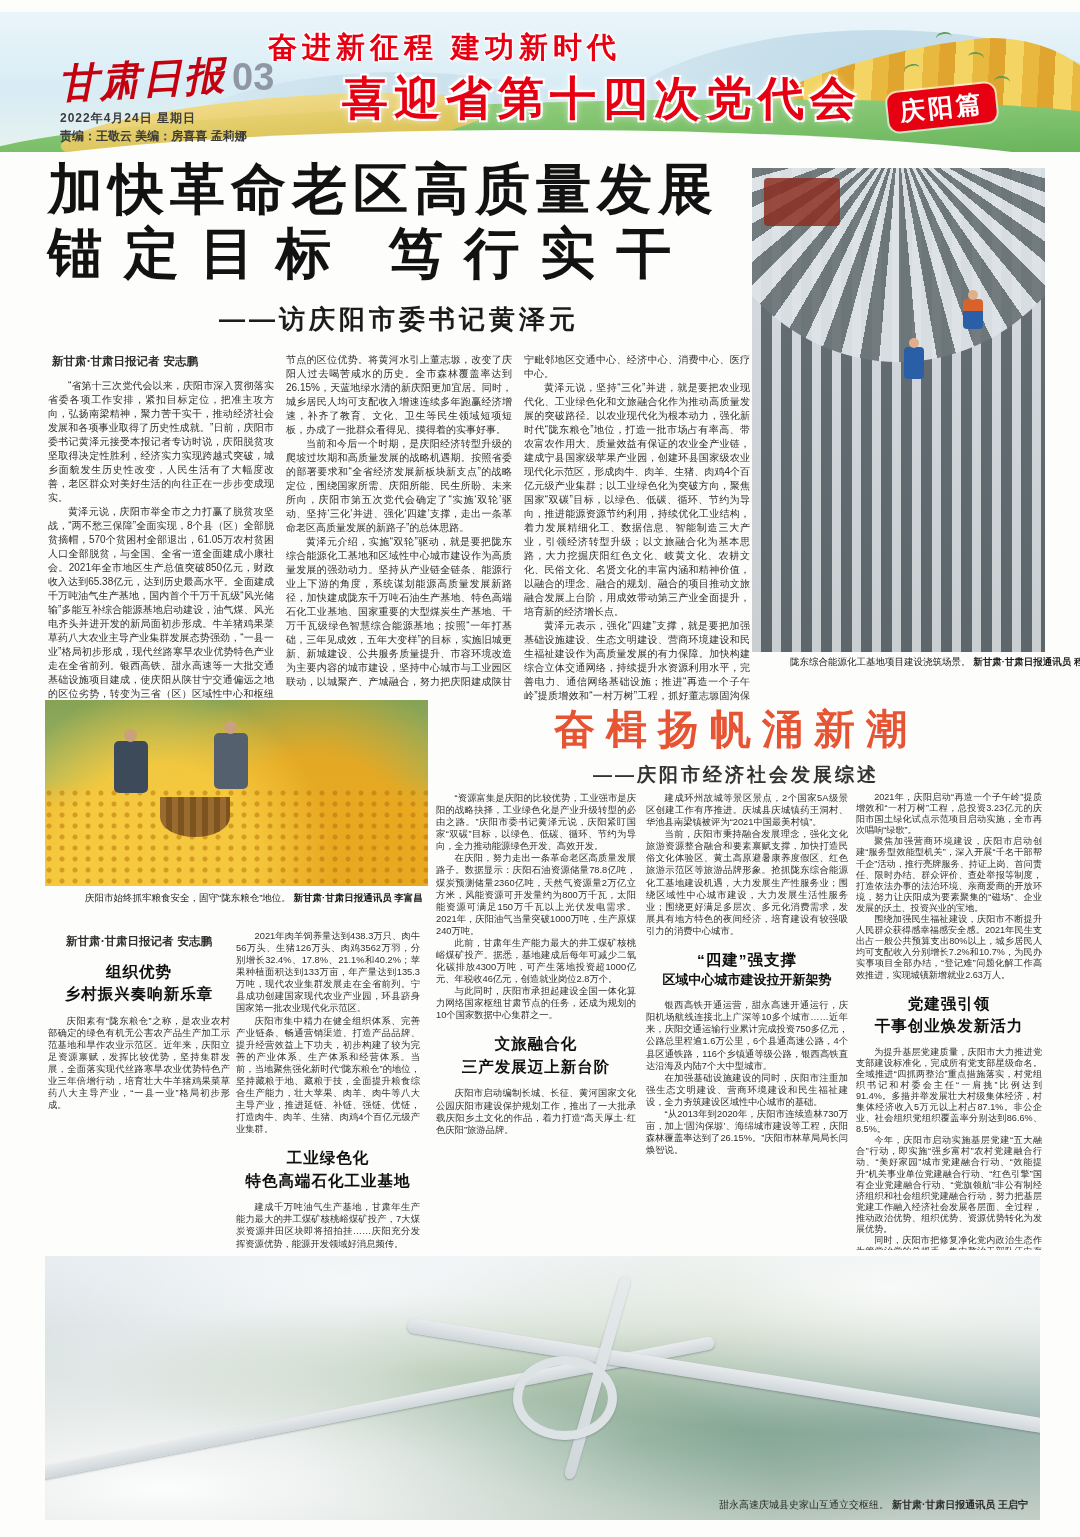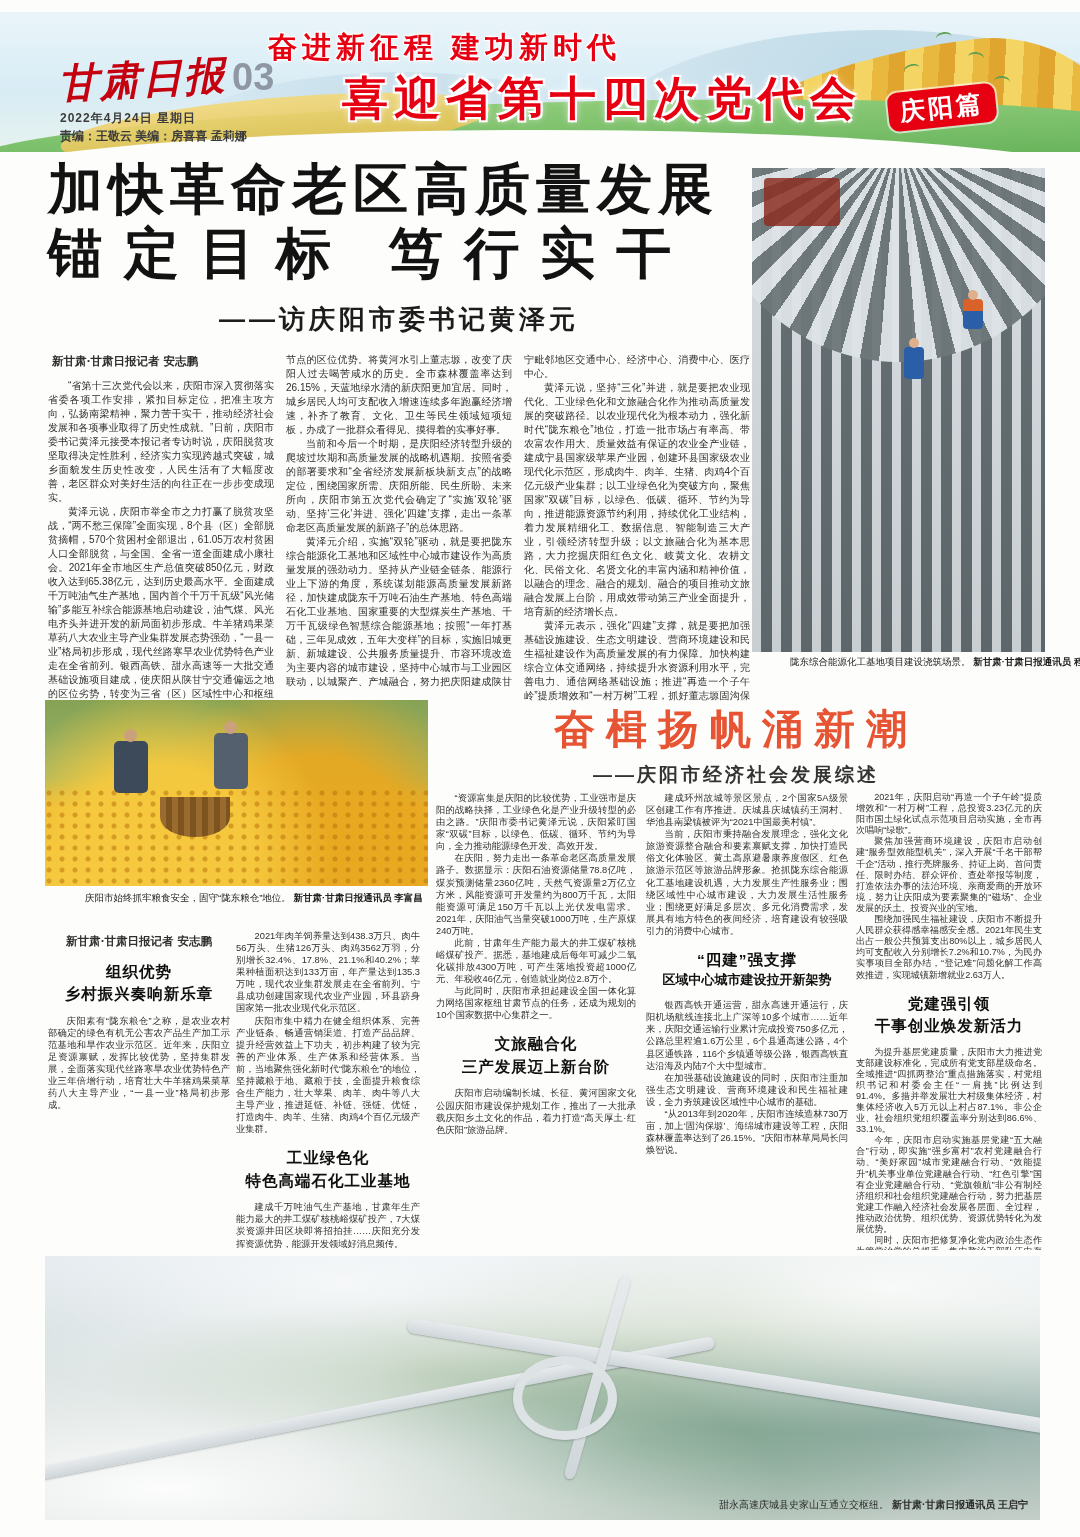--- a/index.html
+++ b/index.html
@@ -244,21 +244,21 @@
       <p class="f-p">“从2013年到2020年，庆阳市连续造林730万亩，加上‘固沟保塬’、海绵城市建设等工程，庆阳森林覆盖率达到了26.15%。”庆阳市林草局局长闫焕智说。</p>
     </div>
   <div class="fcol c5">
       <p class="f-p">2021年，庆阳启动“再造一个子午岭”提质增效和“一村万树”工程，总投资3.23亿元的庆阳市国土绿化试点示范项目启动实施，全市再次唱响“绿歌”。</p>
       <p class="f-p">聚焦加强营商环境建设，庆阳市启动创建“服务型效能型机关”，深入开展“千名干部帮千企”活动，推行亮牌服务、持证上岗、首问责任、限时办结、群众评价、查处举报等制度，打造依法办事的法治环境、亲商爱商的开放环境，努力让庆阳成为要素聚集的“磁场”、企业发展的沃土、投资兴业的宝地。</p>
       <p class="f-p">围绕加强民生福祉建设，庆阳市不断提升人民群众获得感幸福感安全感。2021年民生支出占一般公共预算支出80%以上，城乡居民人均可支配收入分别增长7.2%和10.7%，为民办实事项目全部办结，“登记难”问题化解工作高效推进，实现城镇新增就业2.63万人。</p>
       <div class="f-h">
         <div class="l1">党建强引领</div>
         <div class="l2">干事创业焕发新活力</div>
       </div>
-      <p class="f-p">为提升基层党建质量，庆阳市大力推进党支部建设标准化，完成所有党支部星级命名。全域推进“四抓两整治”重点措施落实，村党组织书记和村委会主任“一肩挑”比例达到91.4%。多措并举发展壮大村级集体经济，村集体经济收入5万元以上村占87.1%。非公企业、社会组织党组织覆盖率分别达到86.6%、33.1%。</p>
+      <p class="f-p">为提升基层党建质量，庆阳市大力推进党支部建设标准化，完成所有党支部星级命名。全域推进“四抓两整治”重点措施落实，村党组织书记和村委会主任“一肩挑”比例达到91.4%。多措并举发展壮大村级集体经济，村集体经济收入5万元以上村占87.1%。非公企业、社会组织党组织覆盖率分别达到86.6%、8.5%。</p>
       <p class="f-p">今年，庆阳市启动实施基层党建“五大融合”行动，即实施“强乡富村”农村党建融合行动、“美好家园”城市党建融合行动、“效能提升”机关事业单位党建融合行动、“红色引擎”国有企业党建融合行动、“党旗领航”非公有制经济组织和社会组织党建融合行动，努力把基层党建工作融入经济社会发展各层面、全过程，推动政治优势、组织优势、资源优势转化为发展优势。</p>
       <p class="f-p">同时，庆阳市把修复净化党内政治生态作为管党治党的总抓手，集中整治干部队伍中存在的作风突出问题，依法依纪处理腐败涉黑干部，政治生态建设取得阶段性成效，转入常态化推进党内政治生态建设阶段。</p>
     </div>
 
   <div class="bottom-photo">
     <div class="road r1"></div>
     <div class="road r2"></div>
     <div class="road r3"></div>
     <div class="loop"></div>
     <div class="bottom-caption">

